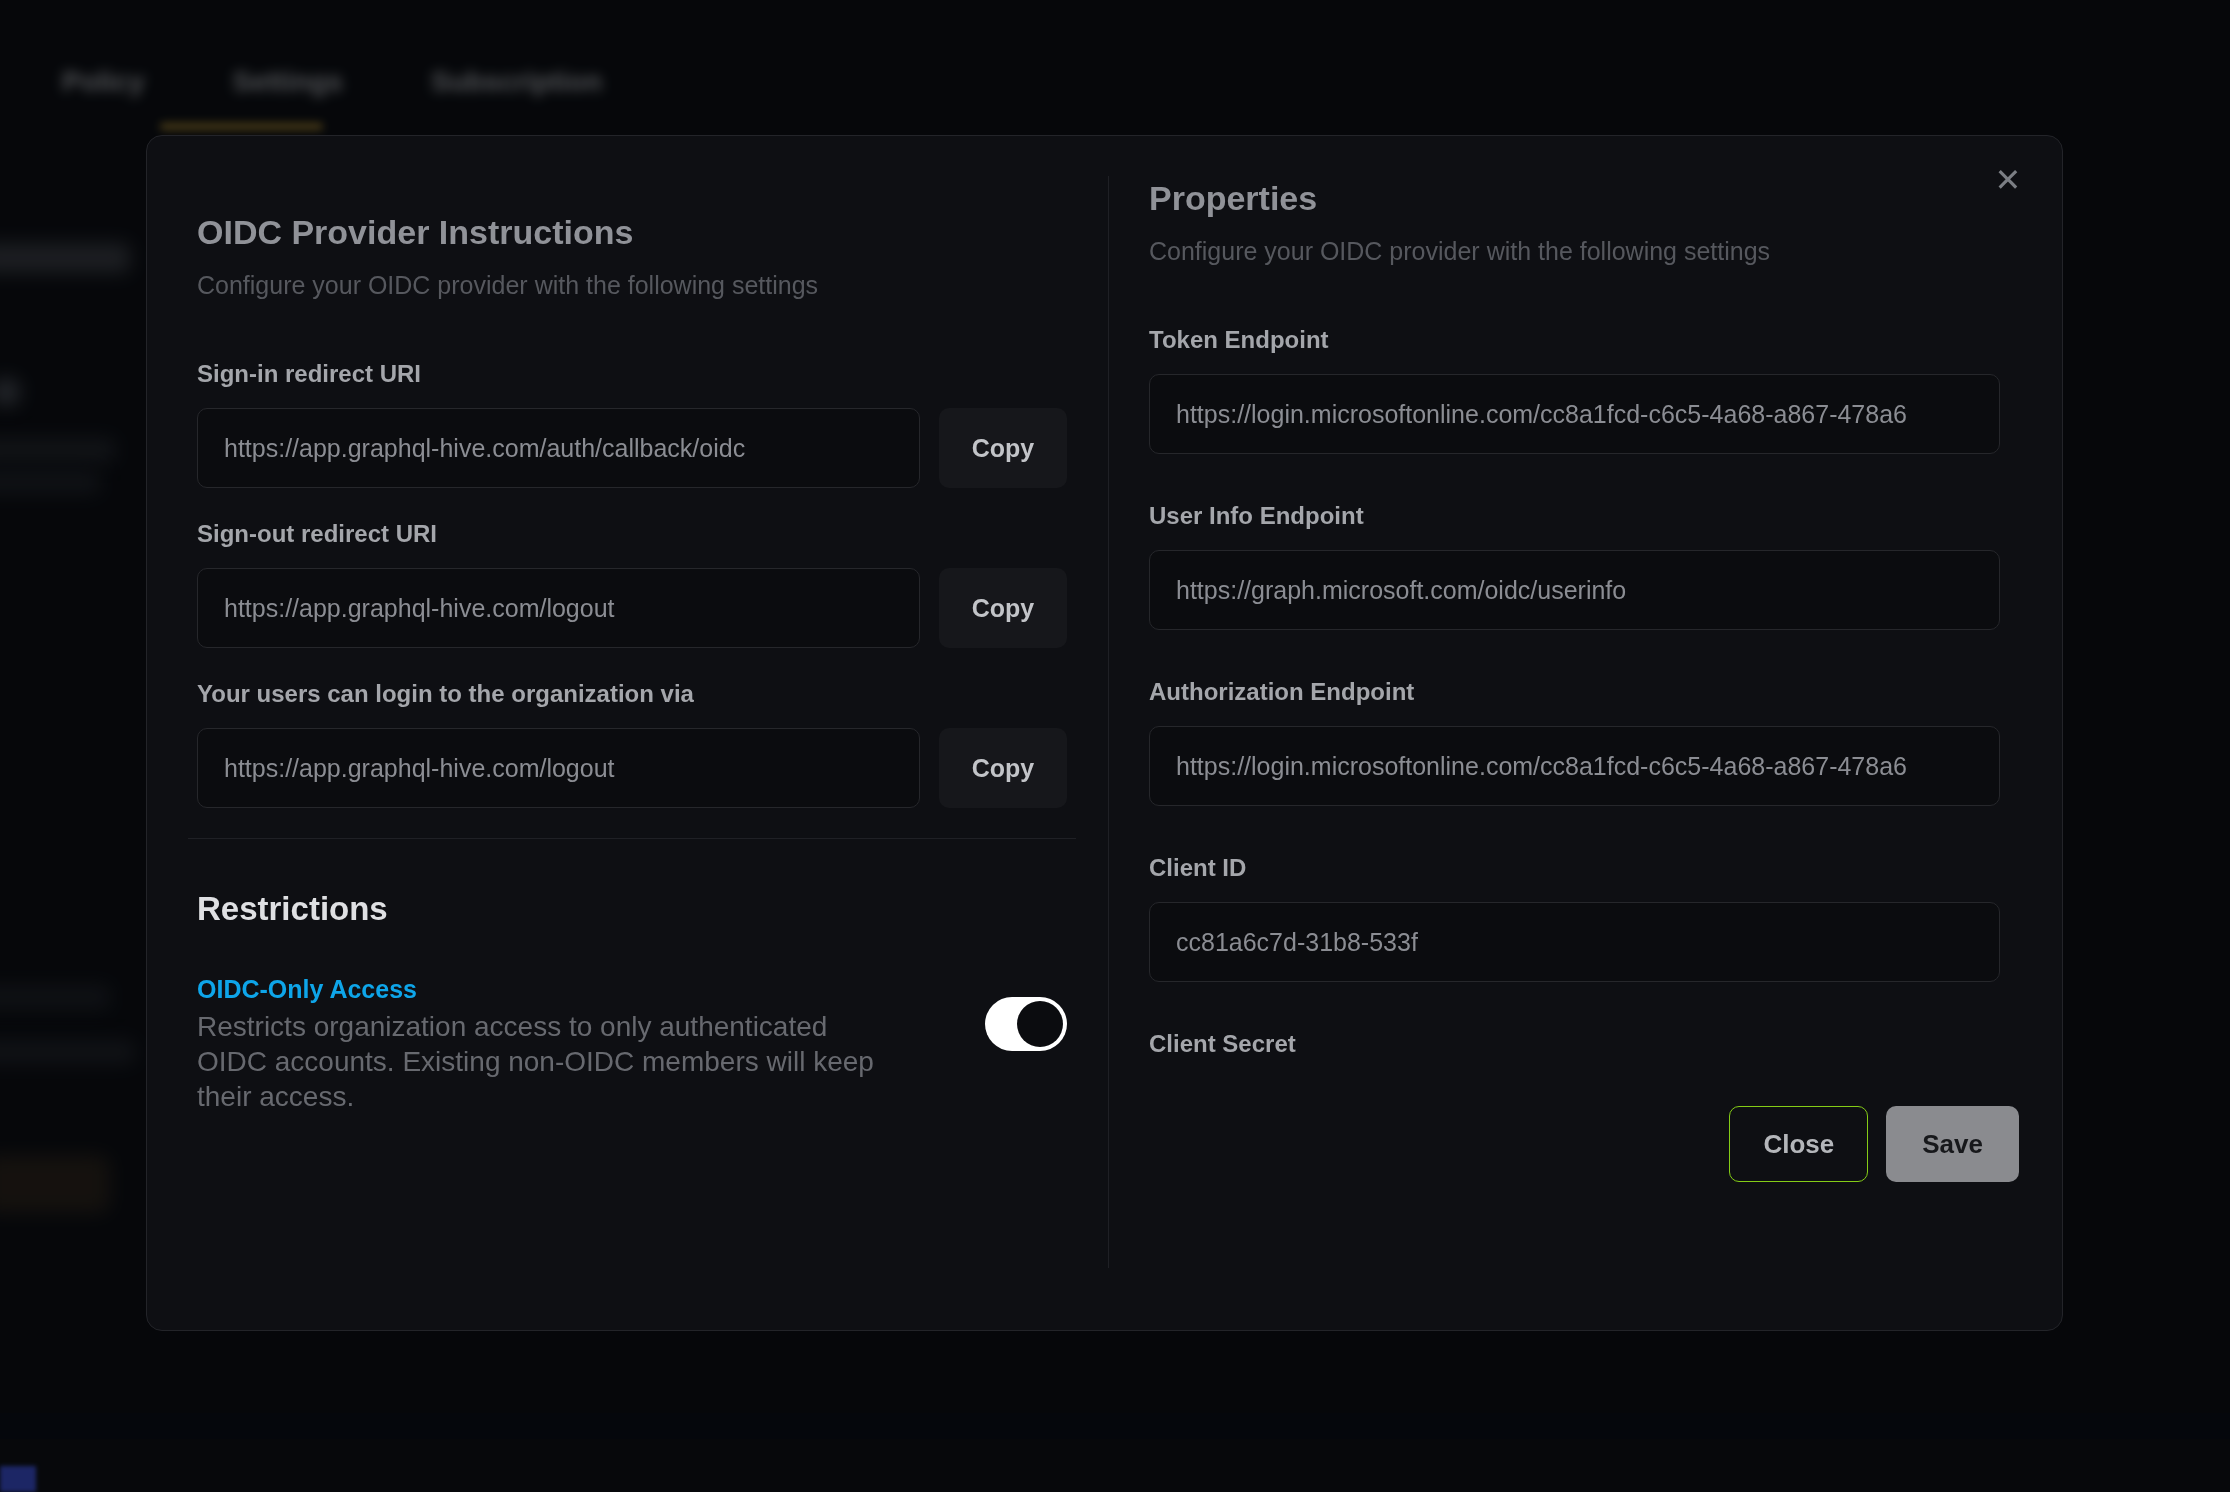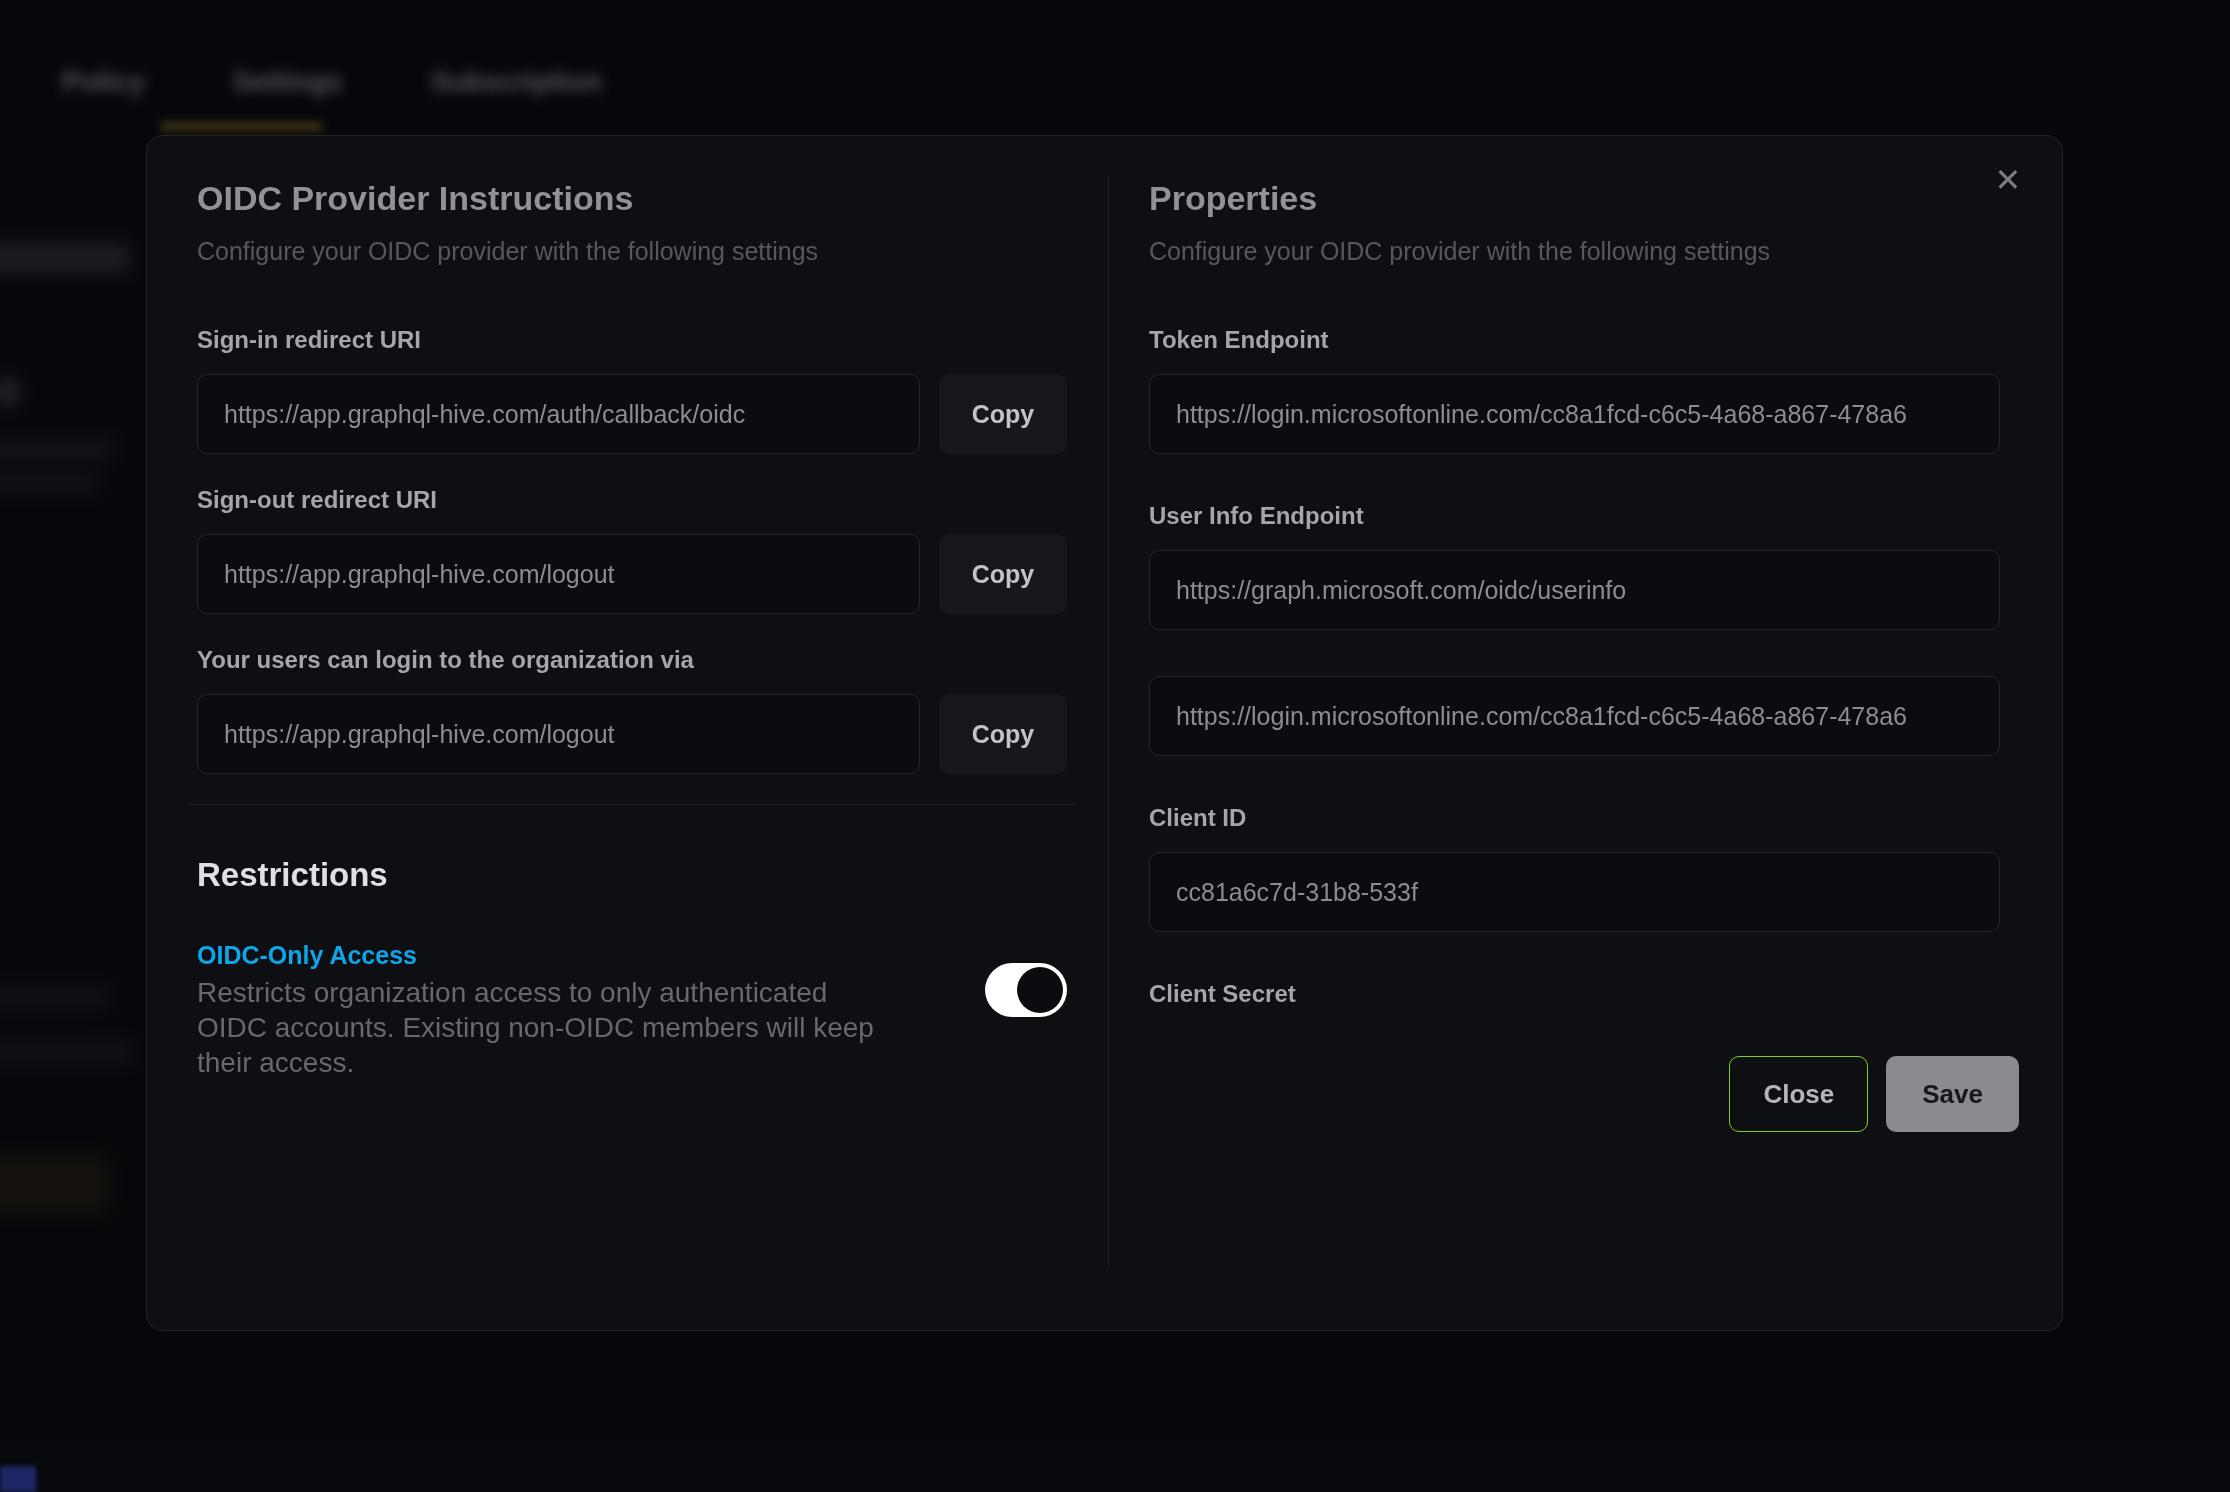--- a/index.html
+++ b/index.html
@@ -38,21 +38,21 @@
     background:#0e0f13;border:1px solid #232429;border-radius:16px;z-index:2;
     box-sizing:border-box;
   }
   .modal-close{
     position:absolute;top:18px;right:28px;width:52px;height:52px;
     display:flex;align-items:center;justify-content:center;
     font-size:32px;color:#7b7e84;background:transparent;border:none;cursor:pointer;
   }
 
   .col{position:absolute;top:40px;}
-  .col-left{left:50px;width:870px;}
+  .col-left{left:50px;width:870px;margin-top:34px;}
   .col-right{left:1002px;width:870px;}
   .v-divider{position:absolute;left:961px;top:40px;bottom:62px;width:1px;background:#1f2025;}
 
   .col-title{font-size:34px;font-weight:600;color:#909298;line-height:44px;margin-bottom:14px;}
   .col-sub{font-size:25px;color:#56585e;line-height:34px;margin-bottom:56px;}
 
   .field{margin-bottom:30px;}
   .field-right{margin-bottom:46px;}
   .field-label{font-size:24px;font-weight:600;color:#a4a6ab;line-height:32px;margin-bottom:18px;}
   .input-row{display:flex;align-items:center;}
@@ -175,20 +175,21 @@
       <div class="field-label">Token Endpoint</div>
       <input class="text-input input-full" value="https://login.microsoftonline.com/cc8a1fcd-c6c5-4a68-a867-478a6" style="">
     </div>
 
     <div class="field-right">
       <div class="field-label">User Info Endpoint</div>
       <input class="text-input input-full" value="https://graph.microsoft.com/oidc/userinfo" style="">
     </div>
 
     <div class="field-right">
+      <div class="field-label">Authorization Endpoint</div>
       <input class="text-input input-full" value="https://login.microsoftonline.com/cc8a1fcd-c6c5-4a68-a867-478a6" style="">
     </div>
 
     <div class="field-right">
       <div class="field-label">Client ID</div>
       <input class="text-input input-full" value="cc81a6c7d-31b8-533f" style="">
     </div>
 
     <div class="field-right">
       <div class="field-label">Client Secret</div>

